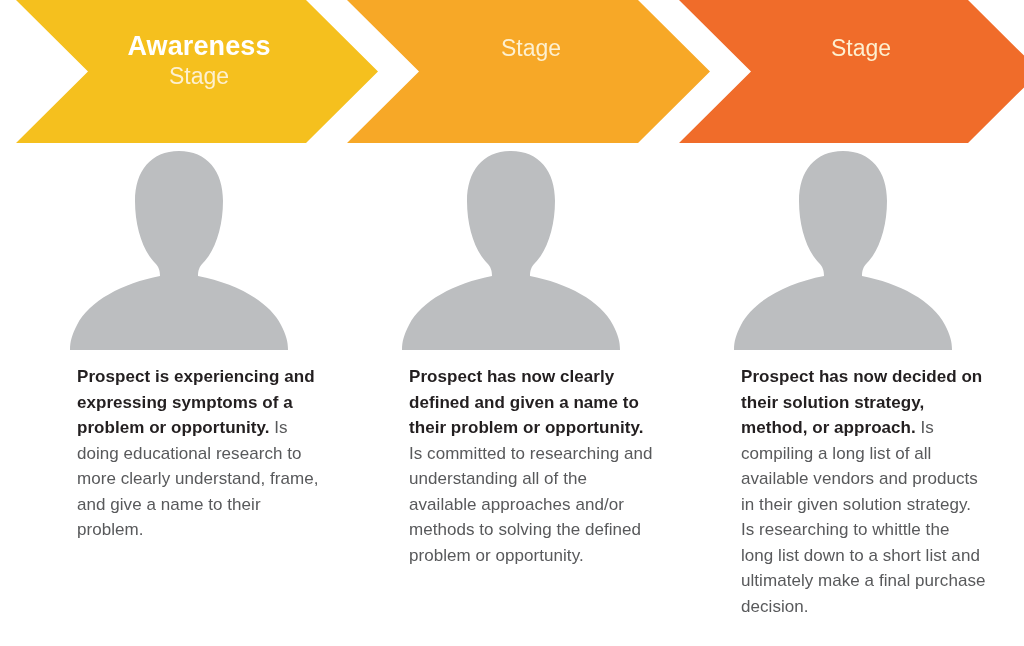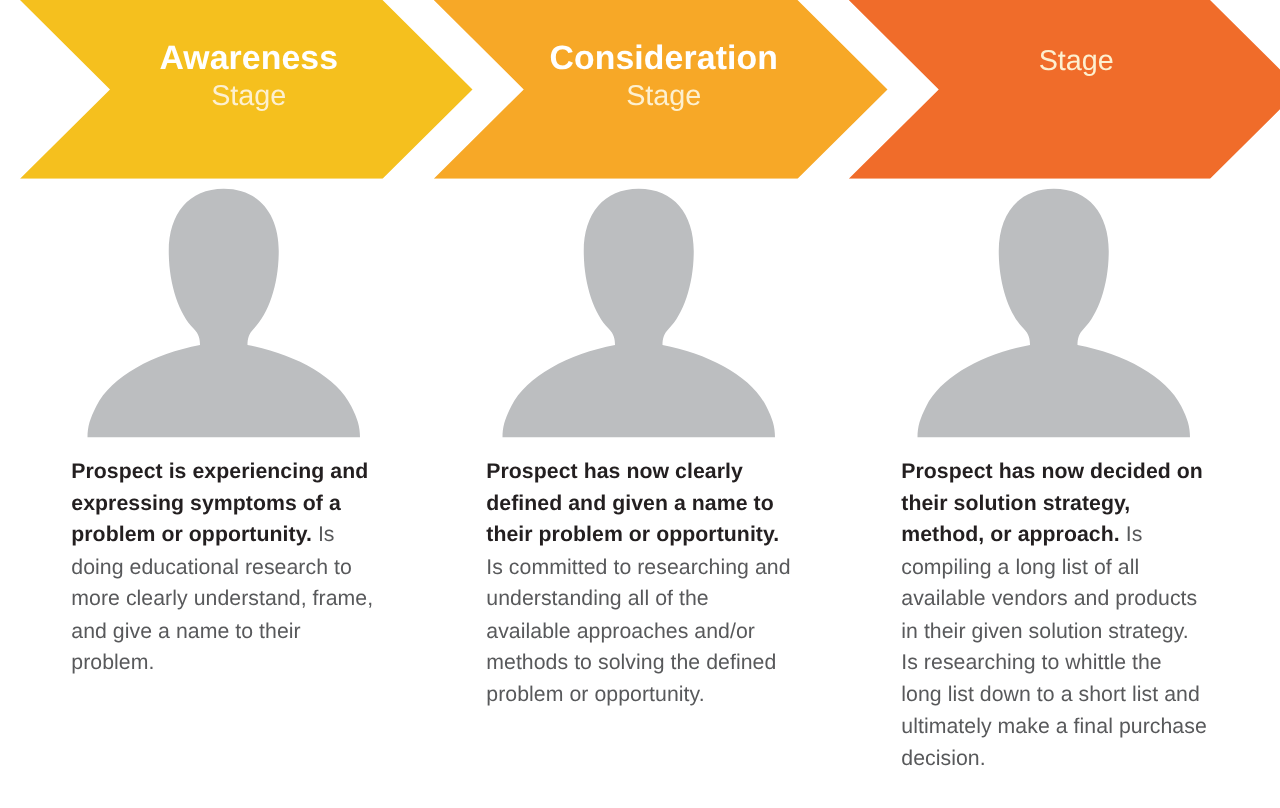--- a/index.html
+++ b/index.html
@@ -94,20 +94,21 @@
 
   
   .desc {
     margin-top: 14px;
     width: 245px;
     font-size: 17px;
     line-height: 25.5px;
     color: #58595b;
     font-weight: normal;
     letter-spacing: 0.05px;
+    margin-left: 20px;
   }
   .desc .lead {
     font-weight: bold;
     color: #231f20;
   }
 </style>
 </head>
 <body>
 
 <div id="infographic">
@@ -120,21 +121,20 @@
       <polygon fill="#f7a827" points="331,0 622,0 694,71.5 622,143 331,143 403,71.5"></polygon>
 
       <polygon fill="#f5c01e" points="0,0 290,0 362,71.5 290,143 0,143 72,71.5"></polygon>
     </svg>
 
     <div class="stage-label stage-label-0">
       <span class="stage-title">Awareness</span>
       <span class="stage-sub">Stage</span>
     </div>
     <div class="stage-label stage-label-1">
-      <span class="stage-title">Consideration</span>
       <span class="stage-sub">Stage</span>
     </div>
     <div class="stage-label stage-label-2">
       <span class="stage-sub">Stage</span>
     </div>
   </div>
 
   <div class="columns">
 
     <div class="column col-0">

